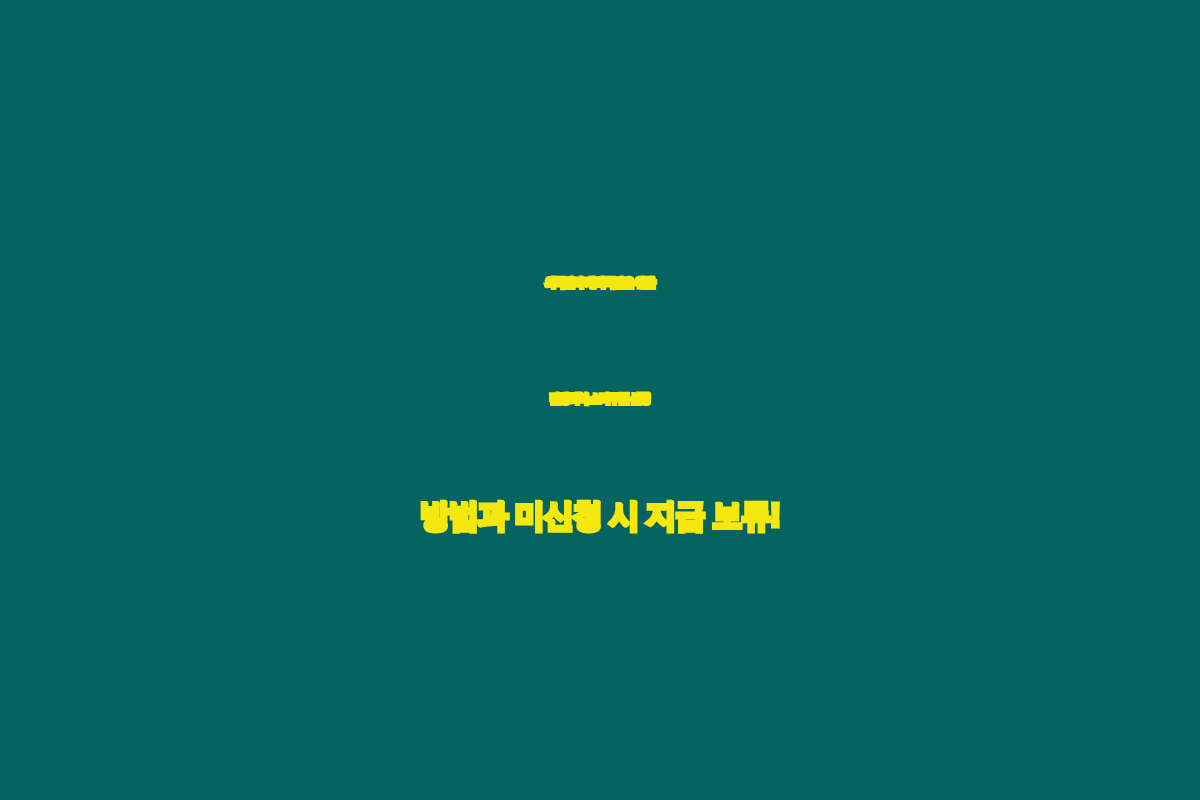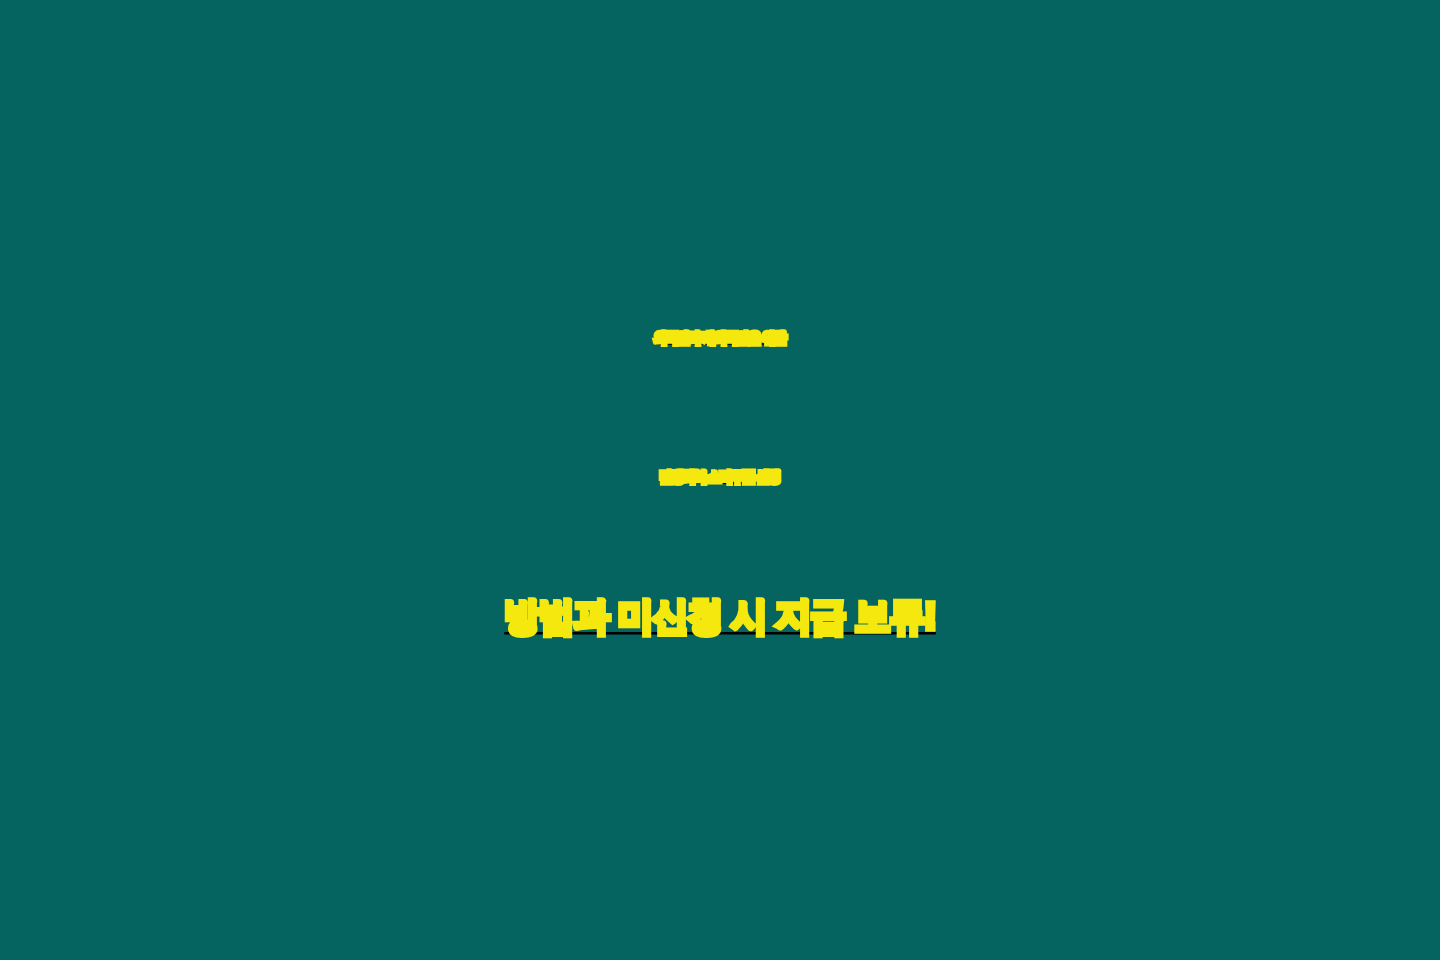--- a/index.html
+++ b/index.html
@@ -29,21 +29,20 @@
   }
 
   #headline {
     display: flex;
     flex-direction: column;
     align-items: center;
     justify-content: center;
     width: 100%;
     
     transform: translateY(-1px);
-    text-decoration: underline;
   }
 
   .hl-line {
     display: block;
     width: 100%;
     text-align: center;
     color: #F5E80E;
     font-family: "Liberation Sans", "DejaVu Sans", sans-serif;
     font-weight: 700;
     font-size: 104px;

